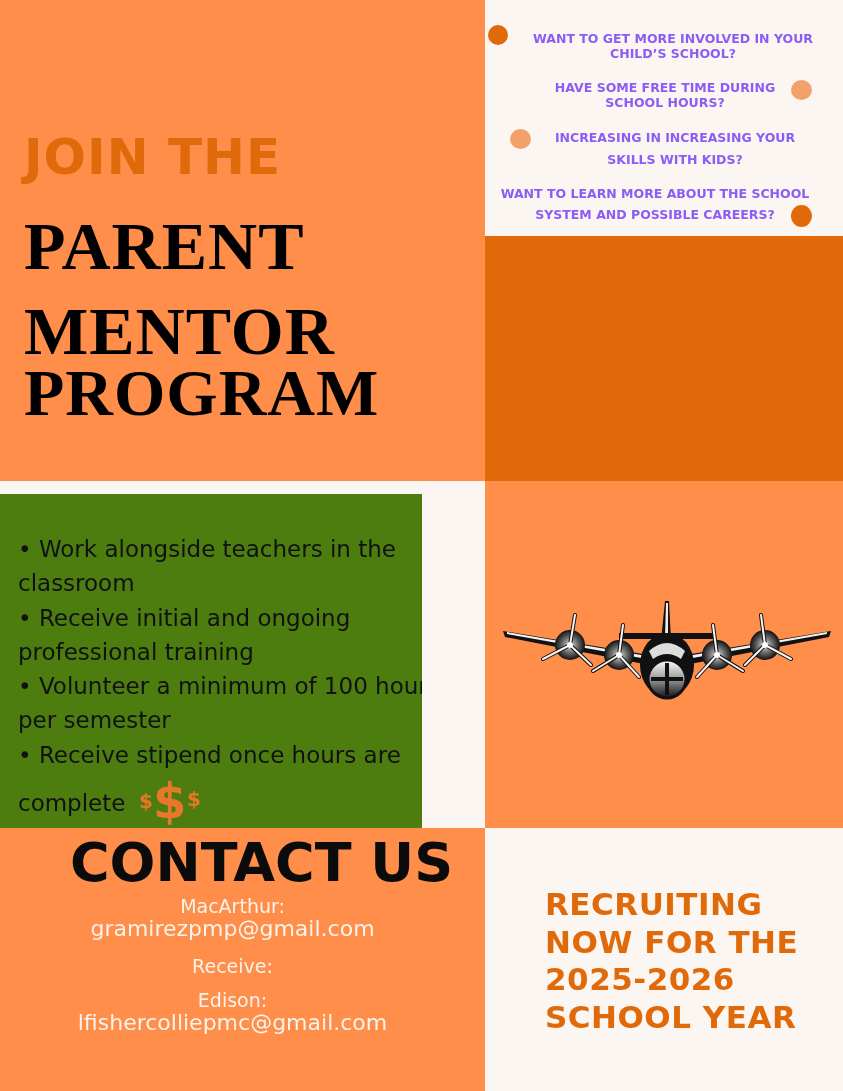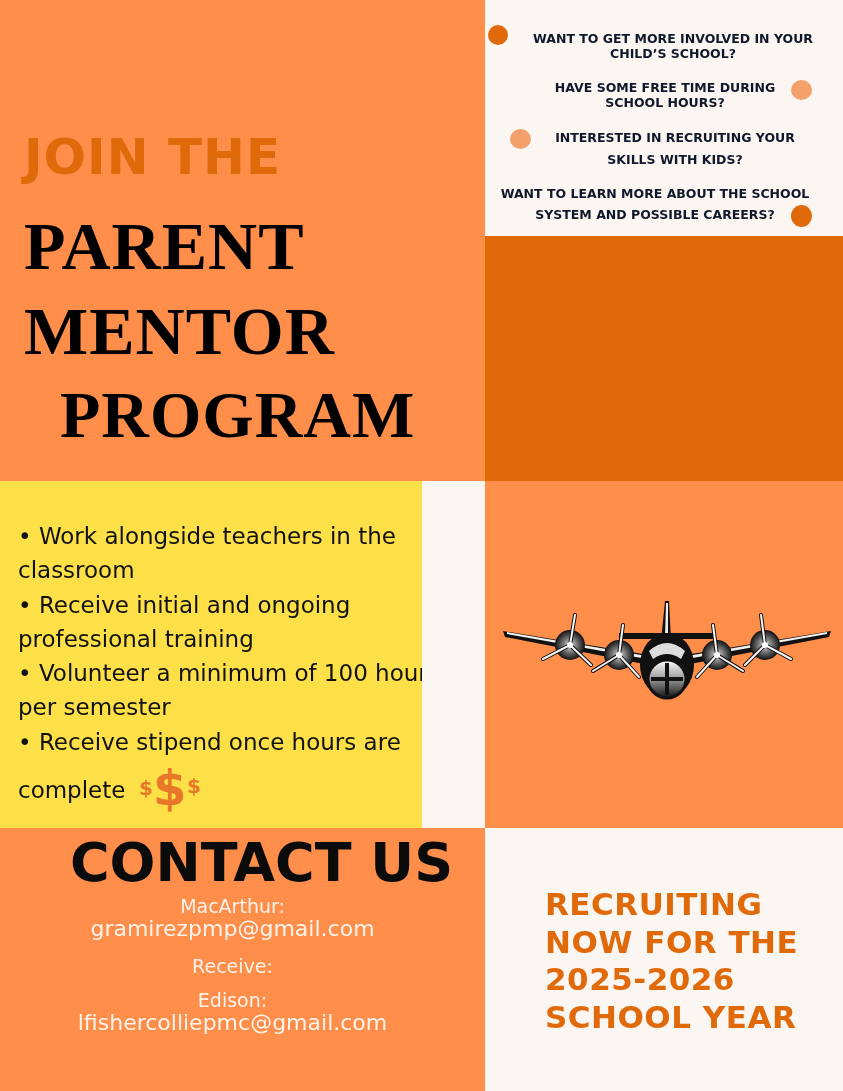--- a/index.html
+++ b/index.html
@@ -3,37 +3,37 @@
   <meta charset="utf-8">
   <style>
     * { margin: 0; padding: 0; box-sizing: border-box; }
     html, body { width: 843px; height: 1091px; overflow: hidden; background: #fbf6f2; }
     body { position: relative; font-family: "DejaVu Sans", sans-serif; }
 
     .cell { position: absolute; overflow: hidden; }
     .c-title   { left: 0; top: 0; width: 485px; height: 481px; background: #fe8e4a; padding-left: 20px; }
     .c-qs      { left: 485px; top: 0; width: 358px; height: 236px; background: #fbf6f2; }
     .c-dark    { left: 485px; top: 236px; width: 358px; height: 245px; background: #e06a0a; }
-    .c-bullets { left: 0; top: 481px; width: 422px; height: 347px; background: #fde047; }
+    .c-bullets { left: 0; top: 494px; width: 422px; height: 347px; background: #4d7c0f; }
     .c-plane   { left: 485px; top: 481px; width: 358px; height: 347px; background: #fe8e4a; }
     .c-contact { left: 0; top: 828px; width: 485px; height: 263px; background: #fe8e4a; }
     .c-recruit { left: 485px; top: 828px; width: 358px; height: 222px; background: #fbf6f2; }
 
     
     .join { position: absolute; left: 24px; top: 128px; font-family: "DejaVu Sans", sans-serif;
             font-weight: bold; font-size: 50px; color: #e06a0a; letter-spacing: 1px; }
     .title-line { position: absolute; left: 24px; font-family: Liberation Serif, serif;
             font-weight: bold; font-size: 68px; color: #000000; letter-spacing: 1px; line-height: 1; }
     .t1 { top: 212px; }
     .t2 { top: 297px; }
-    .t3 { top: 382px; font-size: 66px; margin-left: 36px; }
+    .t3 { top: 360px; font-size: 66px; }
 
     
     .q { position: absolute; font-family: "DejaVu Sans", sans-serif; font-weight: bold;
-         font-size: 12.5px; color: #0f172a; text-align: center; line-height: 15px; }
+         font-size: 12.5px; color: #8b5cf6; text-align: center; line-height: 15px; }
     .q1 { left: 28px; top: 31px; width: 320px; }
     .q2 { left: 50px; top: 80px; width: 260px; }
     .q3 { left: 40px; top: 127px; width: 300px; line-height: 22px; }
     .q4 { left: 0px; top: 183px; width: 340px; line-height: 21px; }
     .dot { position: absolute; border-radius: 50%; }
 
     
     .bullets { position: absolute; left: 18px; top: 38px; width: 460px; font-family: "DejaVu Sans", sans-serif;
                font-size: 23px; color: #111; line-height: 34.3px; font-weight: 500; }
     .dollars { display: inline-block; vertical-align: middle; margin-left: 4px; position: relative; top: -2px; }
@@ -73,21 +73,21 @@
   </div>
 
   <div class="dot" style="left:306px;top:80px;width:21px;height:20px;background:#f4a06b;"></div>
   <div class="q q2">
     <div>HAVE SOME FREE TIME DURING</div>
     <div>SCHOOL HOURS?</div>
   </div>
 
   <div class="dot" style="left:25px;top:129px;width:21px;height:20px;background:#f4a06b;"></div>
   <div class="q q3">
-    <div>INTERESTED IN RECRUITING YOUR</div>
+    <div>INCREASING IN INCREASING YOUR</div>
     <div>SKILLS WITH KIDS?</div>
   </div>
 
   <div class="dot" style="left:306px;top:205px;width:21px;height:22px;background:#e06a0a;"></div>
   <div class="q q4">
     <div>WANT TO LEARN MORE ABOUT THE SCHOOL</div>
     <div>SYSTEM AND POSSIBLE CAREERS?</div>
   </div>
 </section>
 

